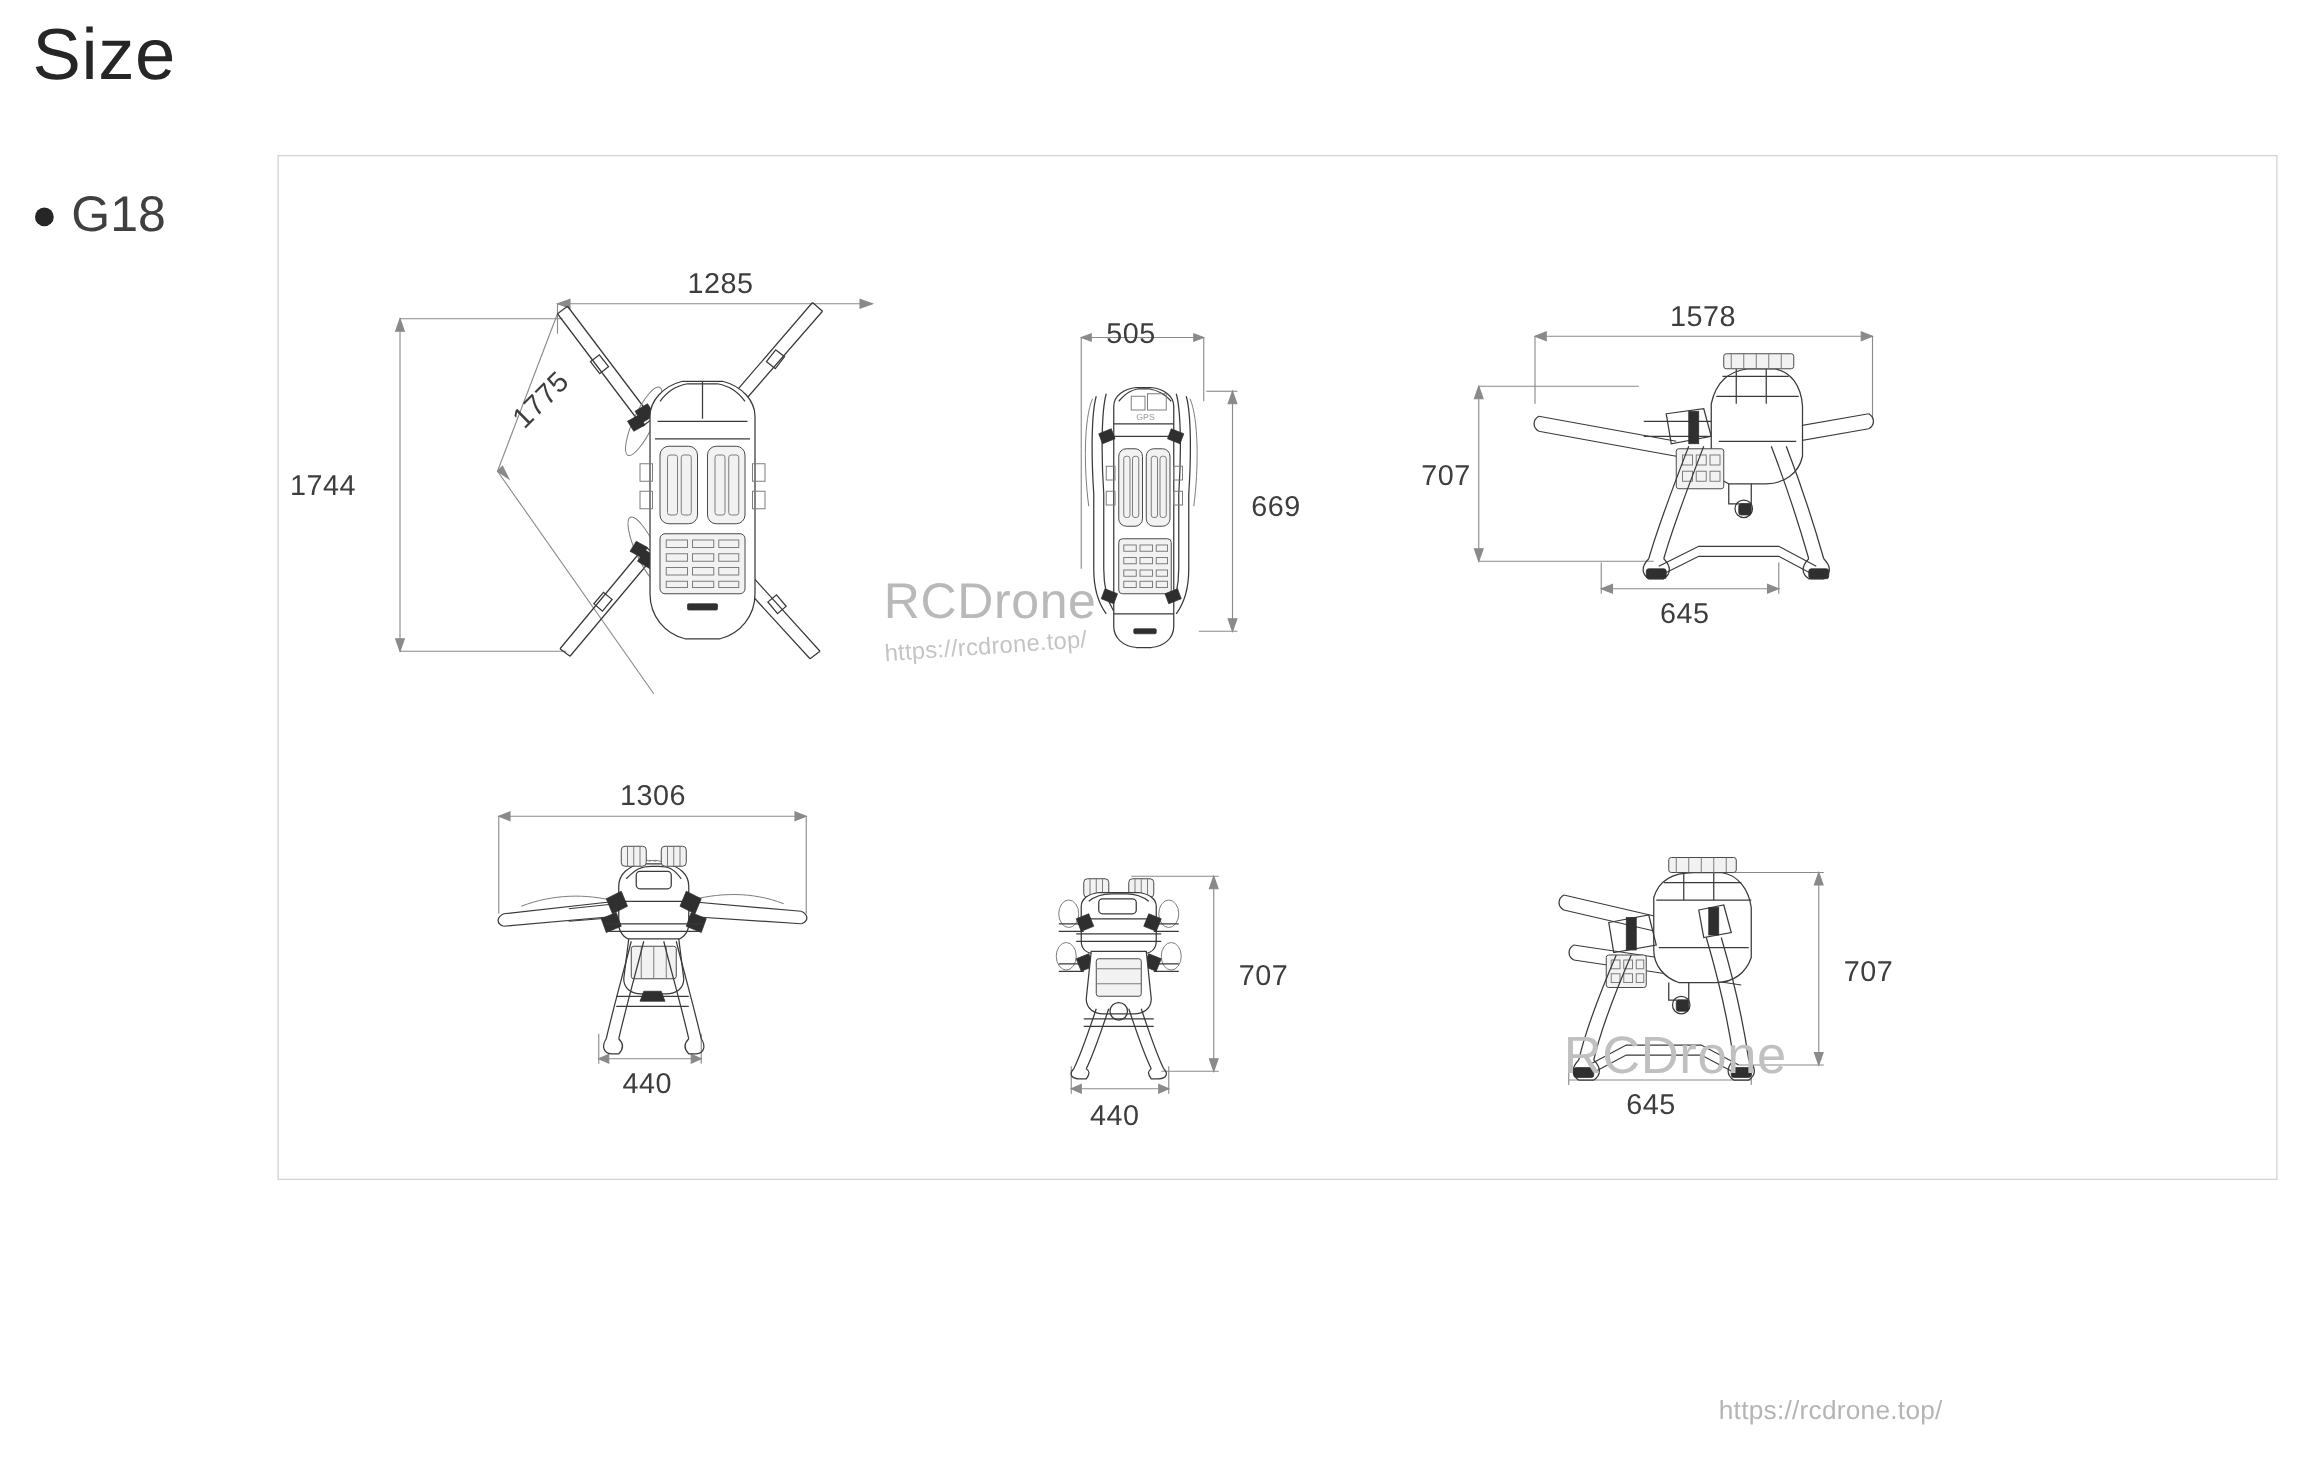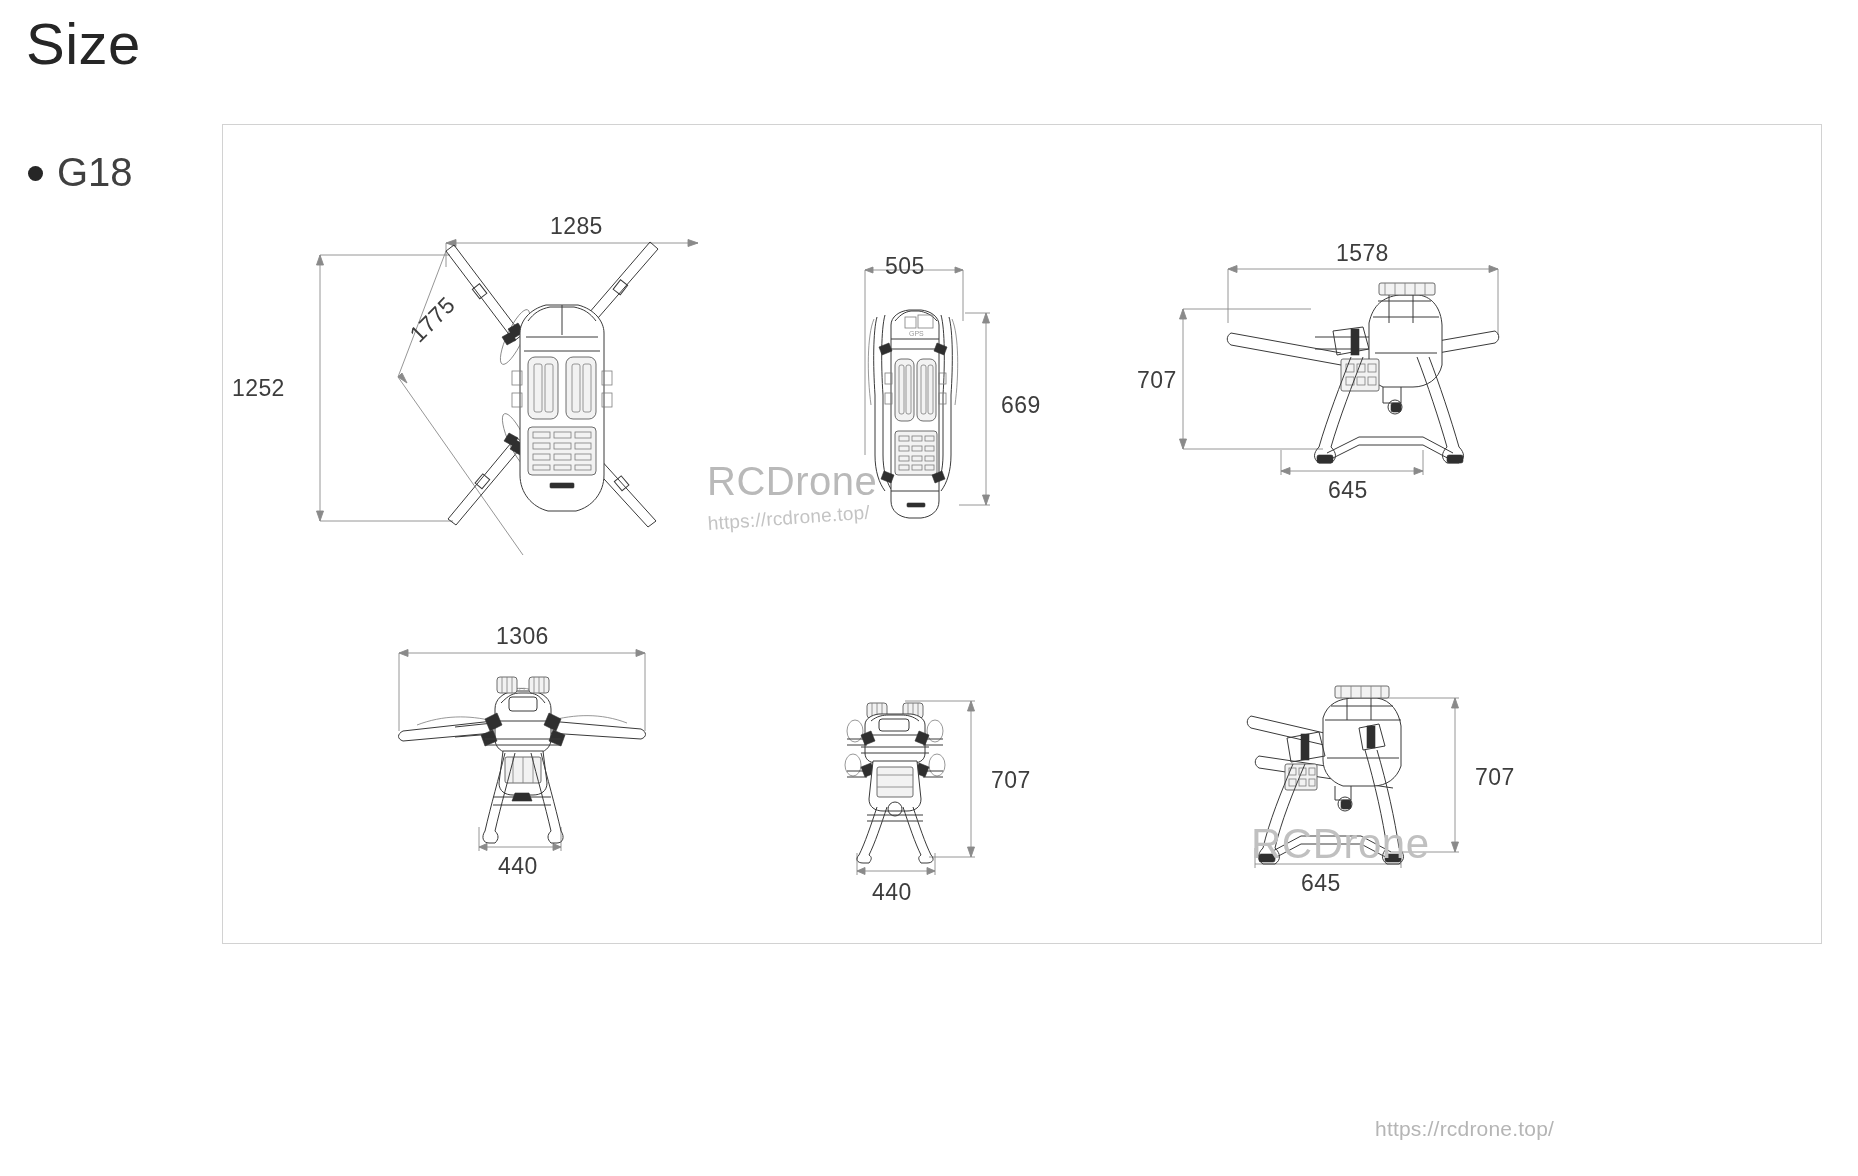--- a/index.html
+++ b/index.html
@@ -210,21 +210,21 @@
           <rect x="272" y="258" width="24" height="5" rx="1"></rect>
         </g>
         <g class="ln-lt">
           <rect x="234" y="146" width="10" height="14"></rect>
           <rect x="324" y="146" width="10" height="14"></rect>
           <rect x="234" y="168" width="10" height="14"></rect>
           <rect x="324" y="168" width="10" height="14"></rect>
         </g>
       </svg>
       <div class="dim-text" style="left:272px;top:-12px;">1285</div>
-      <div class="dim-text" style="left:-46px;top:150px;">1252</div>
+      <div class="dim-text" style="left:-46px;top:150px;">1744</div>
       <div class="dim-text rot" style="left:136px;top:100px;">1775</div>
     </div>
 
     <div class="fig" style="left:620px;top:130px;">
       <svg width="200" height="310" viewBox="0 0 200 310">
 
         <g class="dim">
           <line x1="22" y1="15" x2="120" y2="15"></line>
           <polygon class="dimfill" points="22,15 30,12 30,18"></polygon>
           <polygon class="dimfill" points="120,15 112,12 112,18"></polygon>

